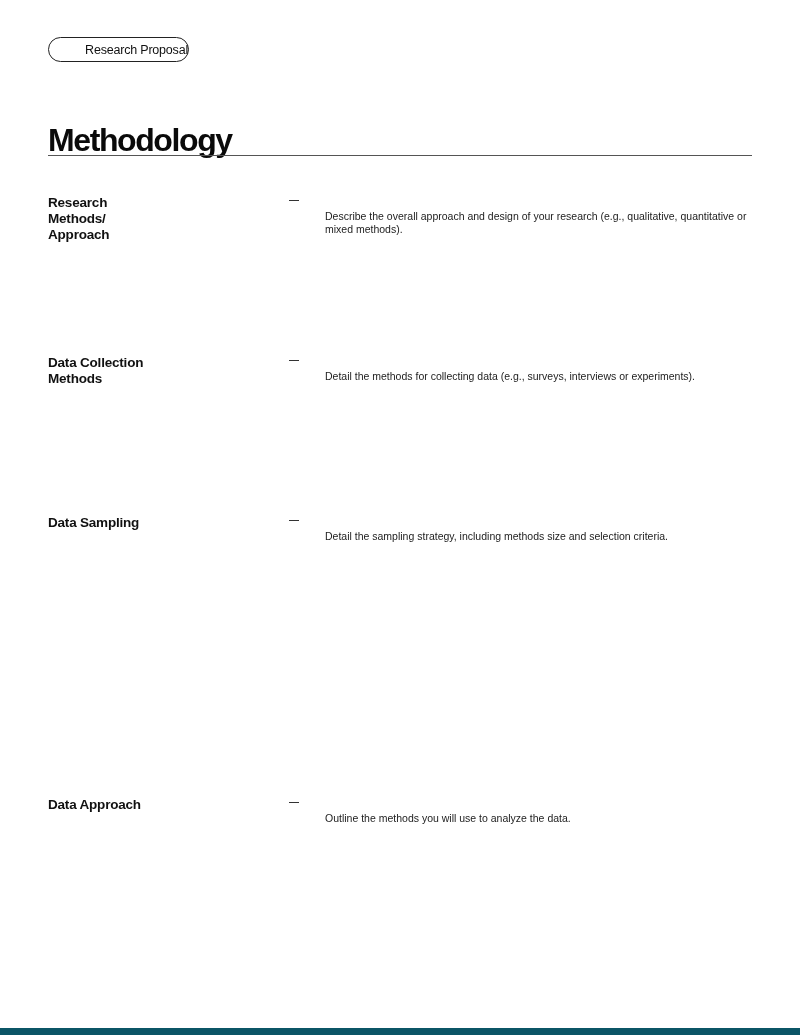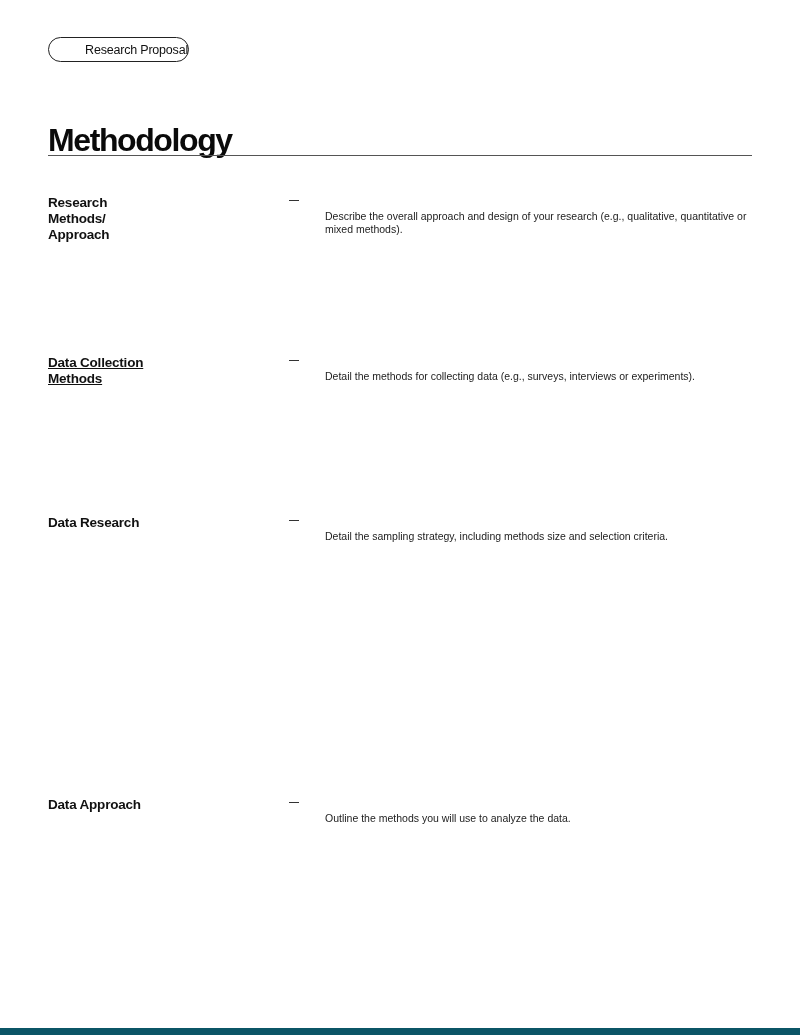--- a/index.html
+++ b/index.html
@@ -105,27 +105,27 @@
 
 <div class="title-rule"></div>
 
 <div class="section" style="top:195px;">
   <h2 class="section-heading" style="width:120px;">Research Methods/ Approach</h2>
   <span class="dash-icon"></span>
   <p class="section-desc">Describe the overall approach and design of your research (e.g., qualitative, quantitative or mixed methods).</p>
 </div>
 
 <div class="section" style="top:355px;">
-  <h2 class="section-heading" style="width:110px;text-decoration:underline;">Data Collection Methods</h2>
+  <h2 class="section-heading" style="width:110px;">Data Collection Methods</h2>
   <span class="dash-icon"></span>
   <p class="section-desc">Detail the methods for collecting data (e.g., surveys, interviews or experiments).</p>
 </div>
 
 <div class="section" style="top:515px;">
-  <h2 class="section-heading">Data Research</h2>
+  <h2 class="section-heading">Data Sampling</h2>
   <span class="dash-icon"></span>
   <p class="section-desc">Detail the sampling strategy, including methods size and selection criteria.</p>
 </div>
 
 <div class="section" style="top:797px;">
   <h2 class="section-heading">Data Approach</h2>
   <span class="dash-icon"></span>
   <p class="section-desc">Outline the methods you will use to analyze the data.</p>
 </div>
 

